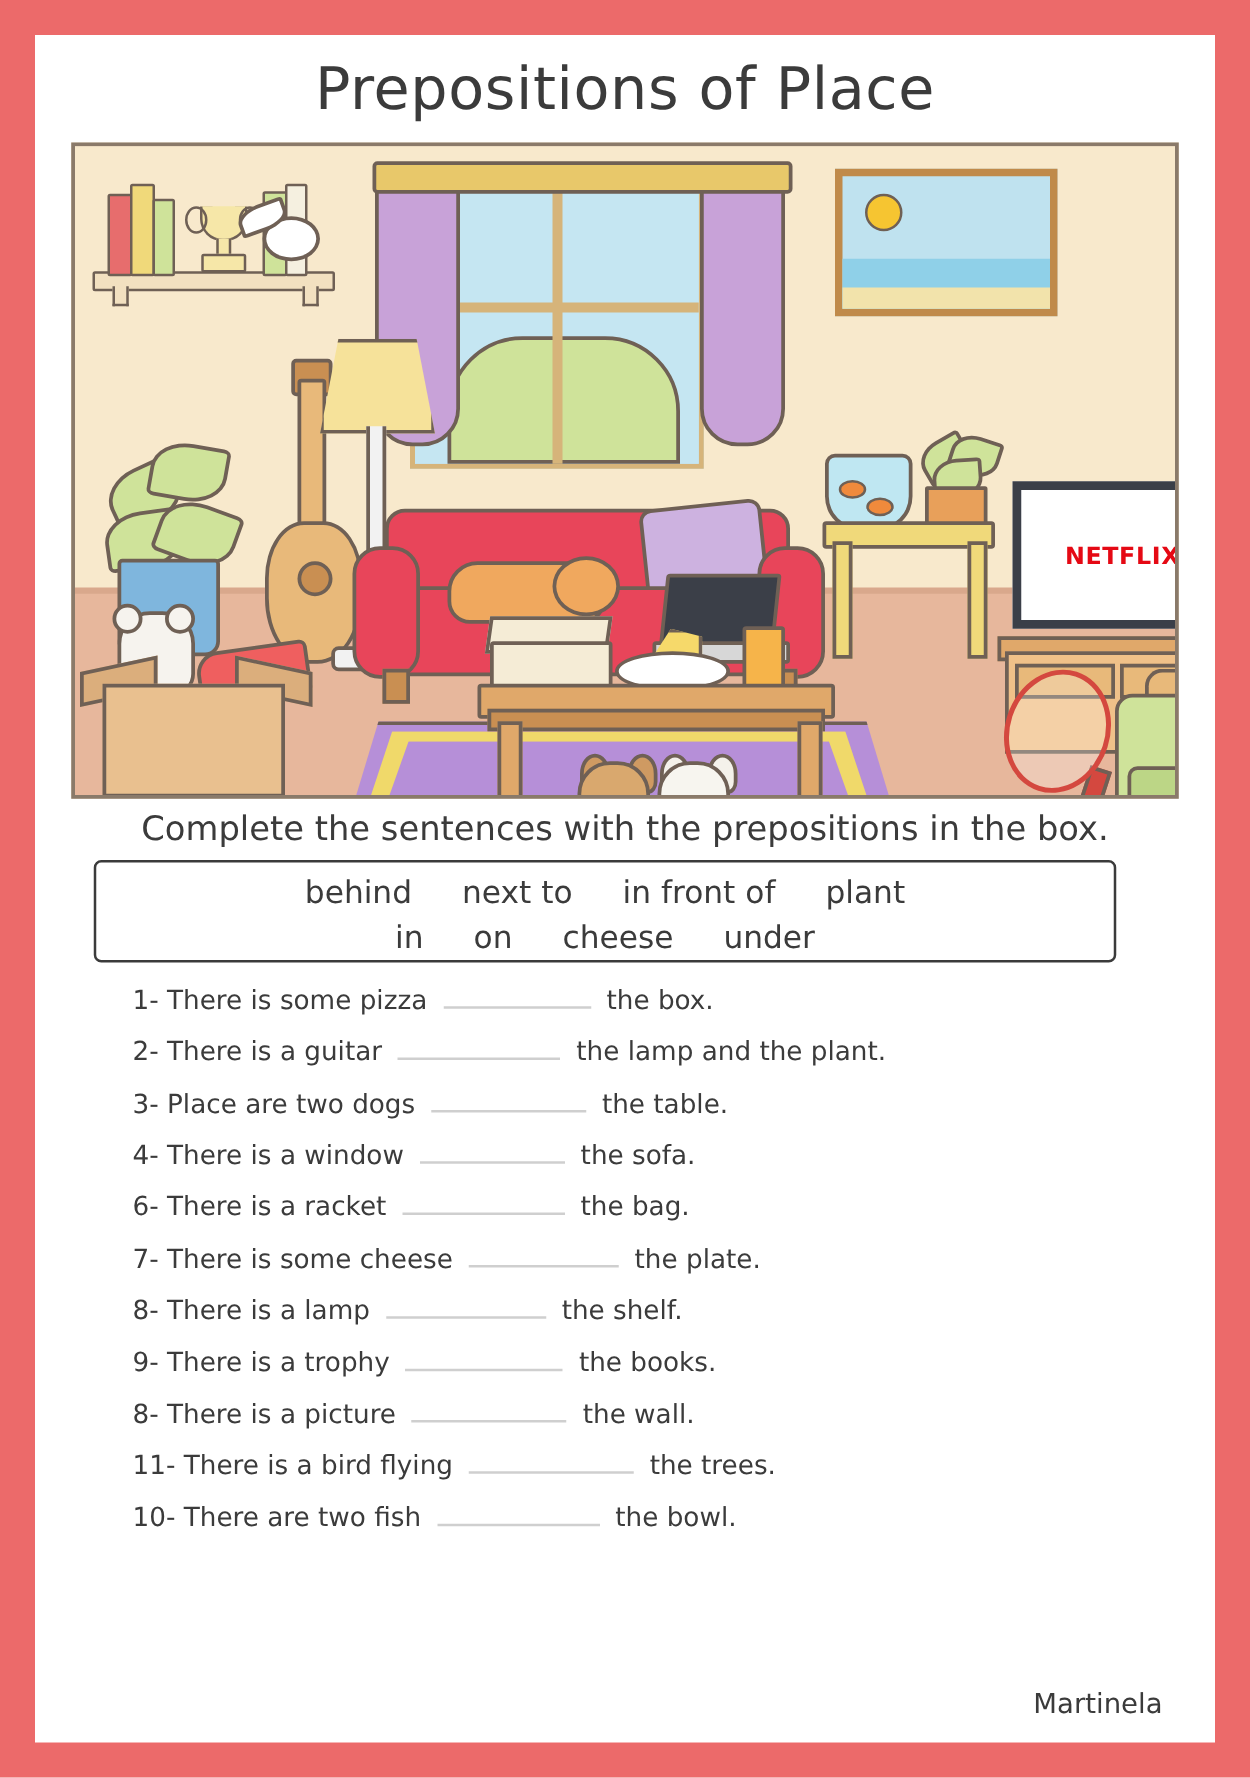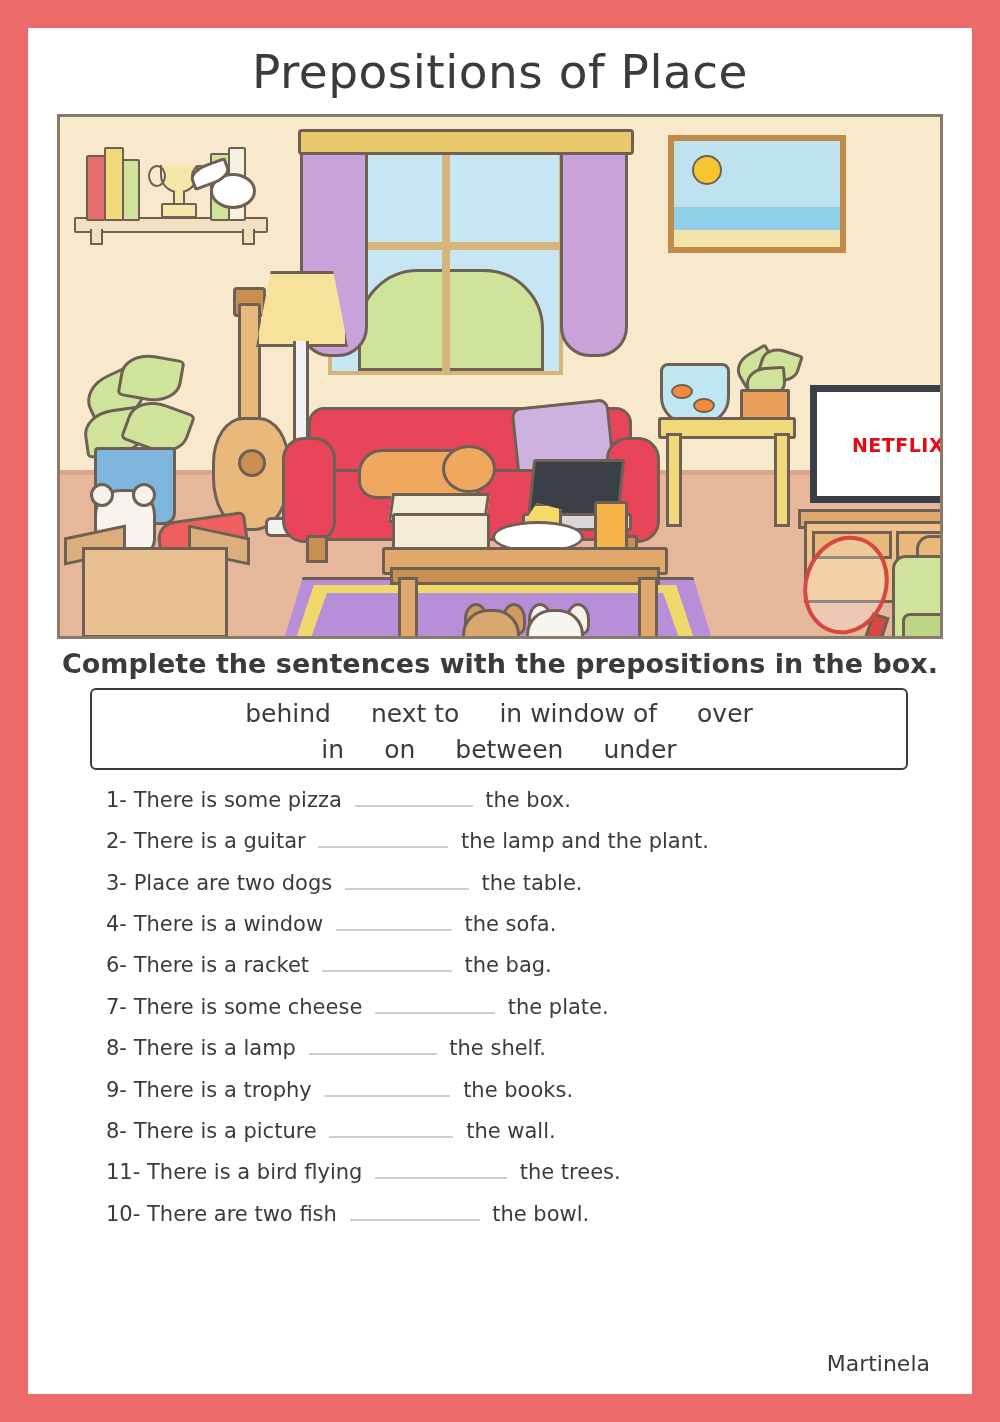--- a/index.html
+++ b/index.html
@@ -357,25 +357,24 @@
 
   
   .instruction {
     position: absolute;
     left: 0; right: 0;
     top: 620px;
     text-align: center;
     font-size: 27px;
     color: #3b3b3b;
     font-family: "DejaVu Sans", sans-serif;
-    font-weight: bold;
   }
   .wordbox {
     position: absolute;
-    left: 62px;
+    left: 47px;
     top: 660px;
     width: 818px;
     height: 82px;
     border: 2.5px solid #3b3b3b;
     border-radius: 6px;
     box-sizing: border-box;
     padding-top: 6px;
   }
   .wordrow {
     display: flex;
@@ -542,27 +541,27 @@
     <div class="dog-ear" style="left:506px; background:#f4f1ea;"></div>
     <div class="dog" style="left:466px; background:#f7f5ef;"></div>
   </div>
 
   <div class="instruction">Complete the sentences with the prepositions in the box.</div>
 
   <div class="wordbox">
     <div class="wordrow">
       <span>behind</span>
       <span>next to</span>
-      <span>in window of</span>
-      <span>over</span>
+      <span>in front of</span>
+      <span>plant</span>
     </div>
     <div class="wordrow">
       <span>in</span>
       <span>on</span>
-      <span>between</span>
+      <span>cheese</span>
       <span>under</span>
     </div>
   </div>
 
   <div class="sentences" id="sentences">
       <div class="sentence"><span>1-</span><span> There is some pizza </span><span class="blank" style="width: 118px;"></span><span> the box.</span></div>
       <div class="sentence"><span>2-</span><span> There is a guitar </span><span class="blank" style="width: 130px;"></span><span> the lamp and the plant.</span></div>
       <div class="sentence"><span>3-</span><span> Place are two dogs </span><span class="blank" style="width: 124px;"></span><span> the table.</span></div>
       <div class="sentence"><span>4-</span><span> There is a window </span><span class="blank" style="width: 116px;"></span><span> the sofa.</span></div>
       <div class="sentence"><span>6-</span><span> There is a racket </span><span class="blank" style="width: 130px;"></span><span> the bag.</span></div>

